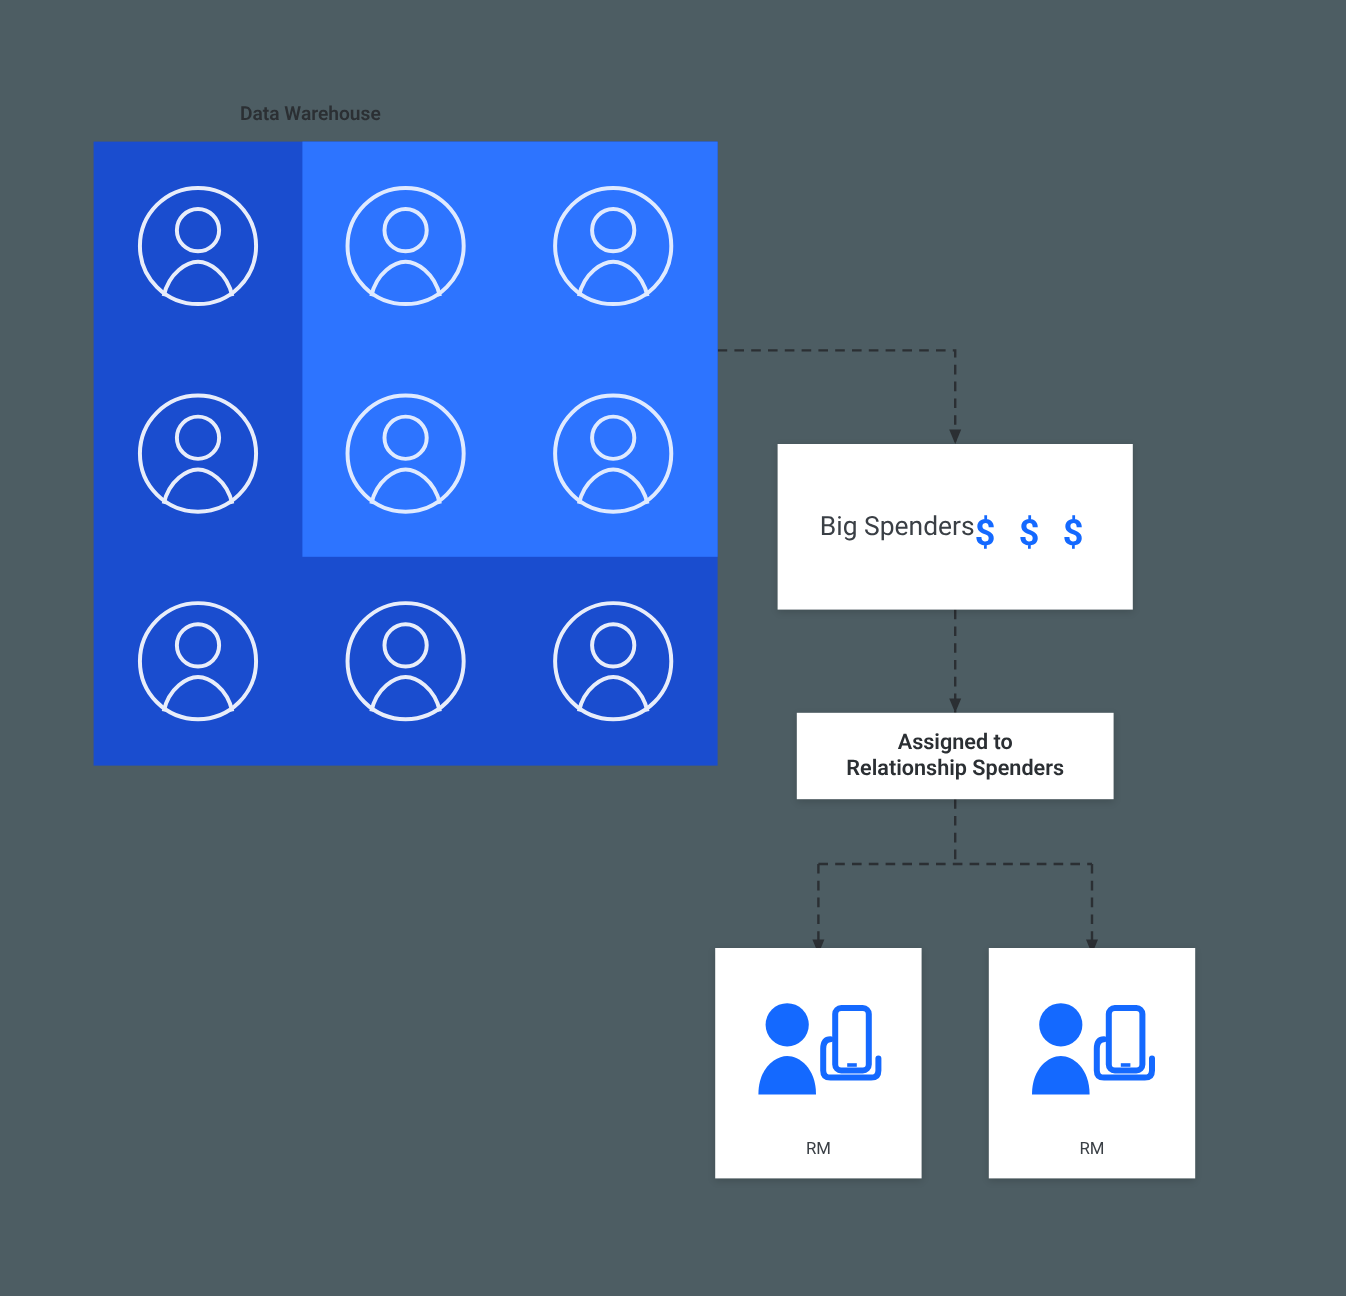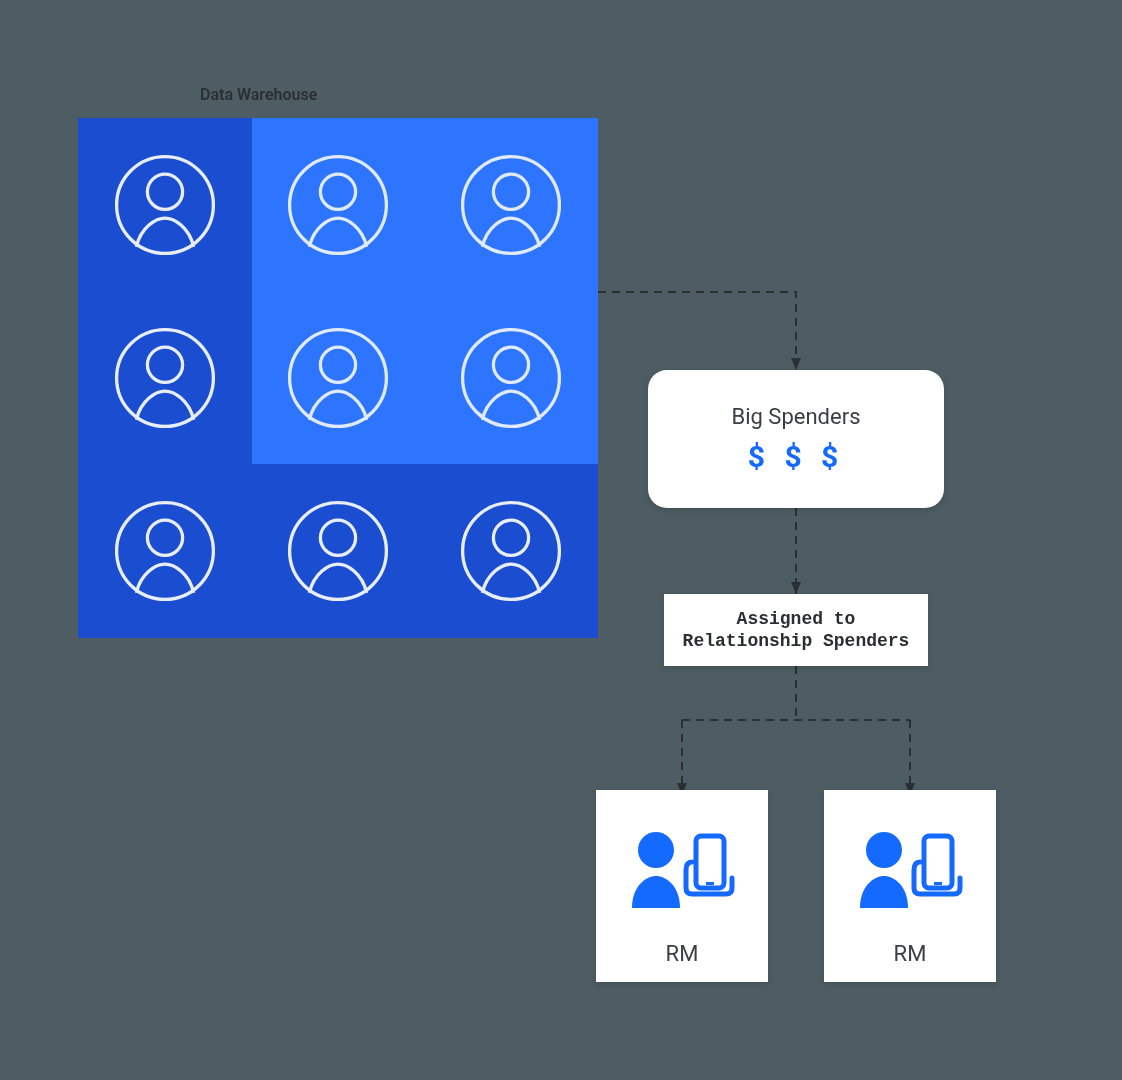--- a/index.html
+++ b/index.html
@@ -54,25 +54,23 @@
   }
   .user-icon.in-highlight { opacity: 0.85; }
   .spenders-card {
     position: absolute;
     left: 648px;
     top: 370px;
     width: 296px;
     height: 138px;
     background: #ffffff;
     display: flex;
-    flex-direction: column;
     align-items: center;
     justify-content: center;
     box-shadow: 0 2px 6px rgba(0,0,0,0.15);
-    border-radius: 19px;
   }
   .spenders-card .line1 {
     font-size: 22px;
     color: #3a3f45;
   }
   .spenders-card .line2 {
     font-size: 22px;
     color: #3a3f45;
   }
   .spenders-card .dollars {
@@ -93,21 +91,20 @@
     flex-direction: column;
     align-items: center;
     justify-content: center;
     box-shadow: 0 2px 6px rgba(0,0,0,0.15);
   }
   .assigned-card .l {
     font-size: 18px;
     font-weight: 600;
     color: #2b2f33;
     line-height: 1.25;
-    font-family: Liberation Mono, monospace;
   }
   .rm-card {
     position: absolute;
     width: 172px;
     height: 192px;
     background: #ffffff;
     box-shadow: 0 2px 6px rgba(0,0,0,0.15);
     display: flex;
     flex-direction: column;
     align-items: center;
@@ -116,21 +113,21 @@
   }
   .rm-card.left { left: 596px; top: 790px; }
   .rm-card.right { left: 824px; top: 790px; }
   .rm-icon-wrap {
     flex: 1;
     display: flex;
     align-items: center;
     justify-content: center;
   }
   .rm-label {
-    font-size: 22px;
+    font-size: 14px;
     color: #3a3f45;
   }
   .connectors {
     position: absolute;
     left: 0; top: 0;
     width: 1122px;
     height: 1080px;
     pointer-events: none;
   }
   .dash {

